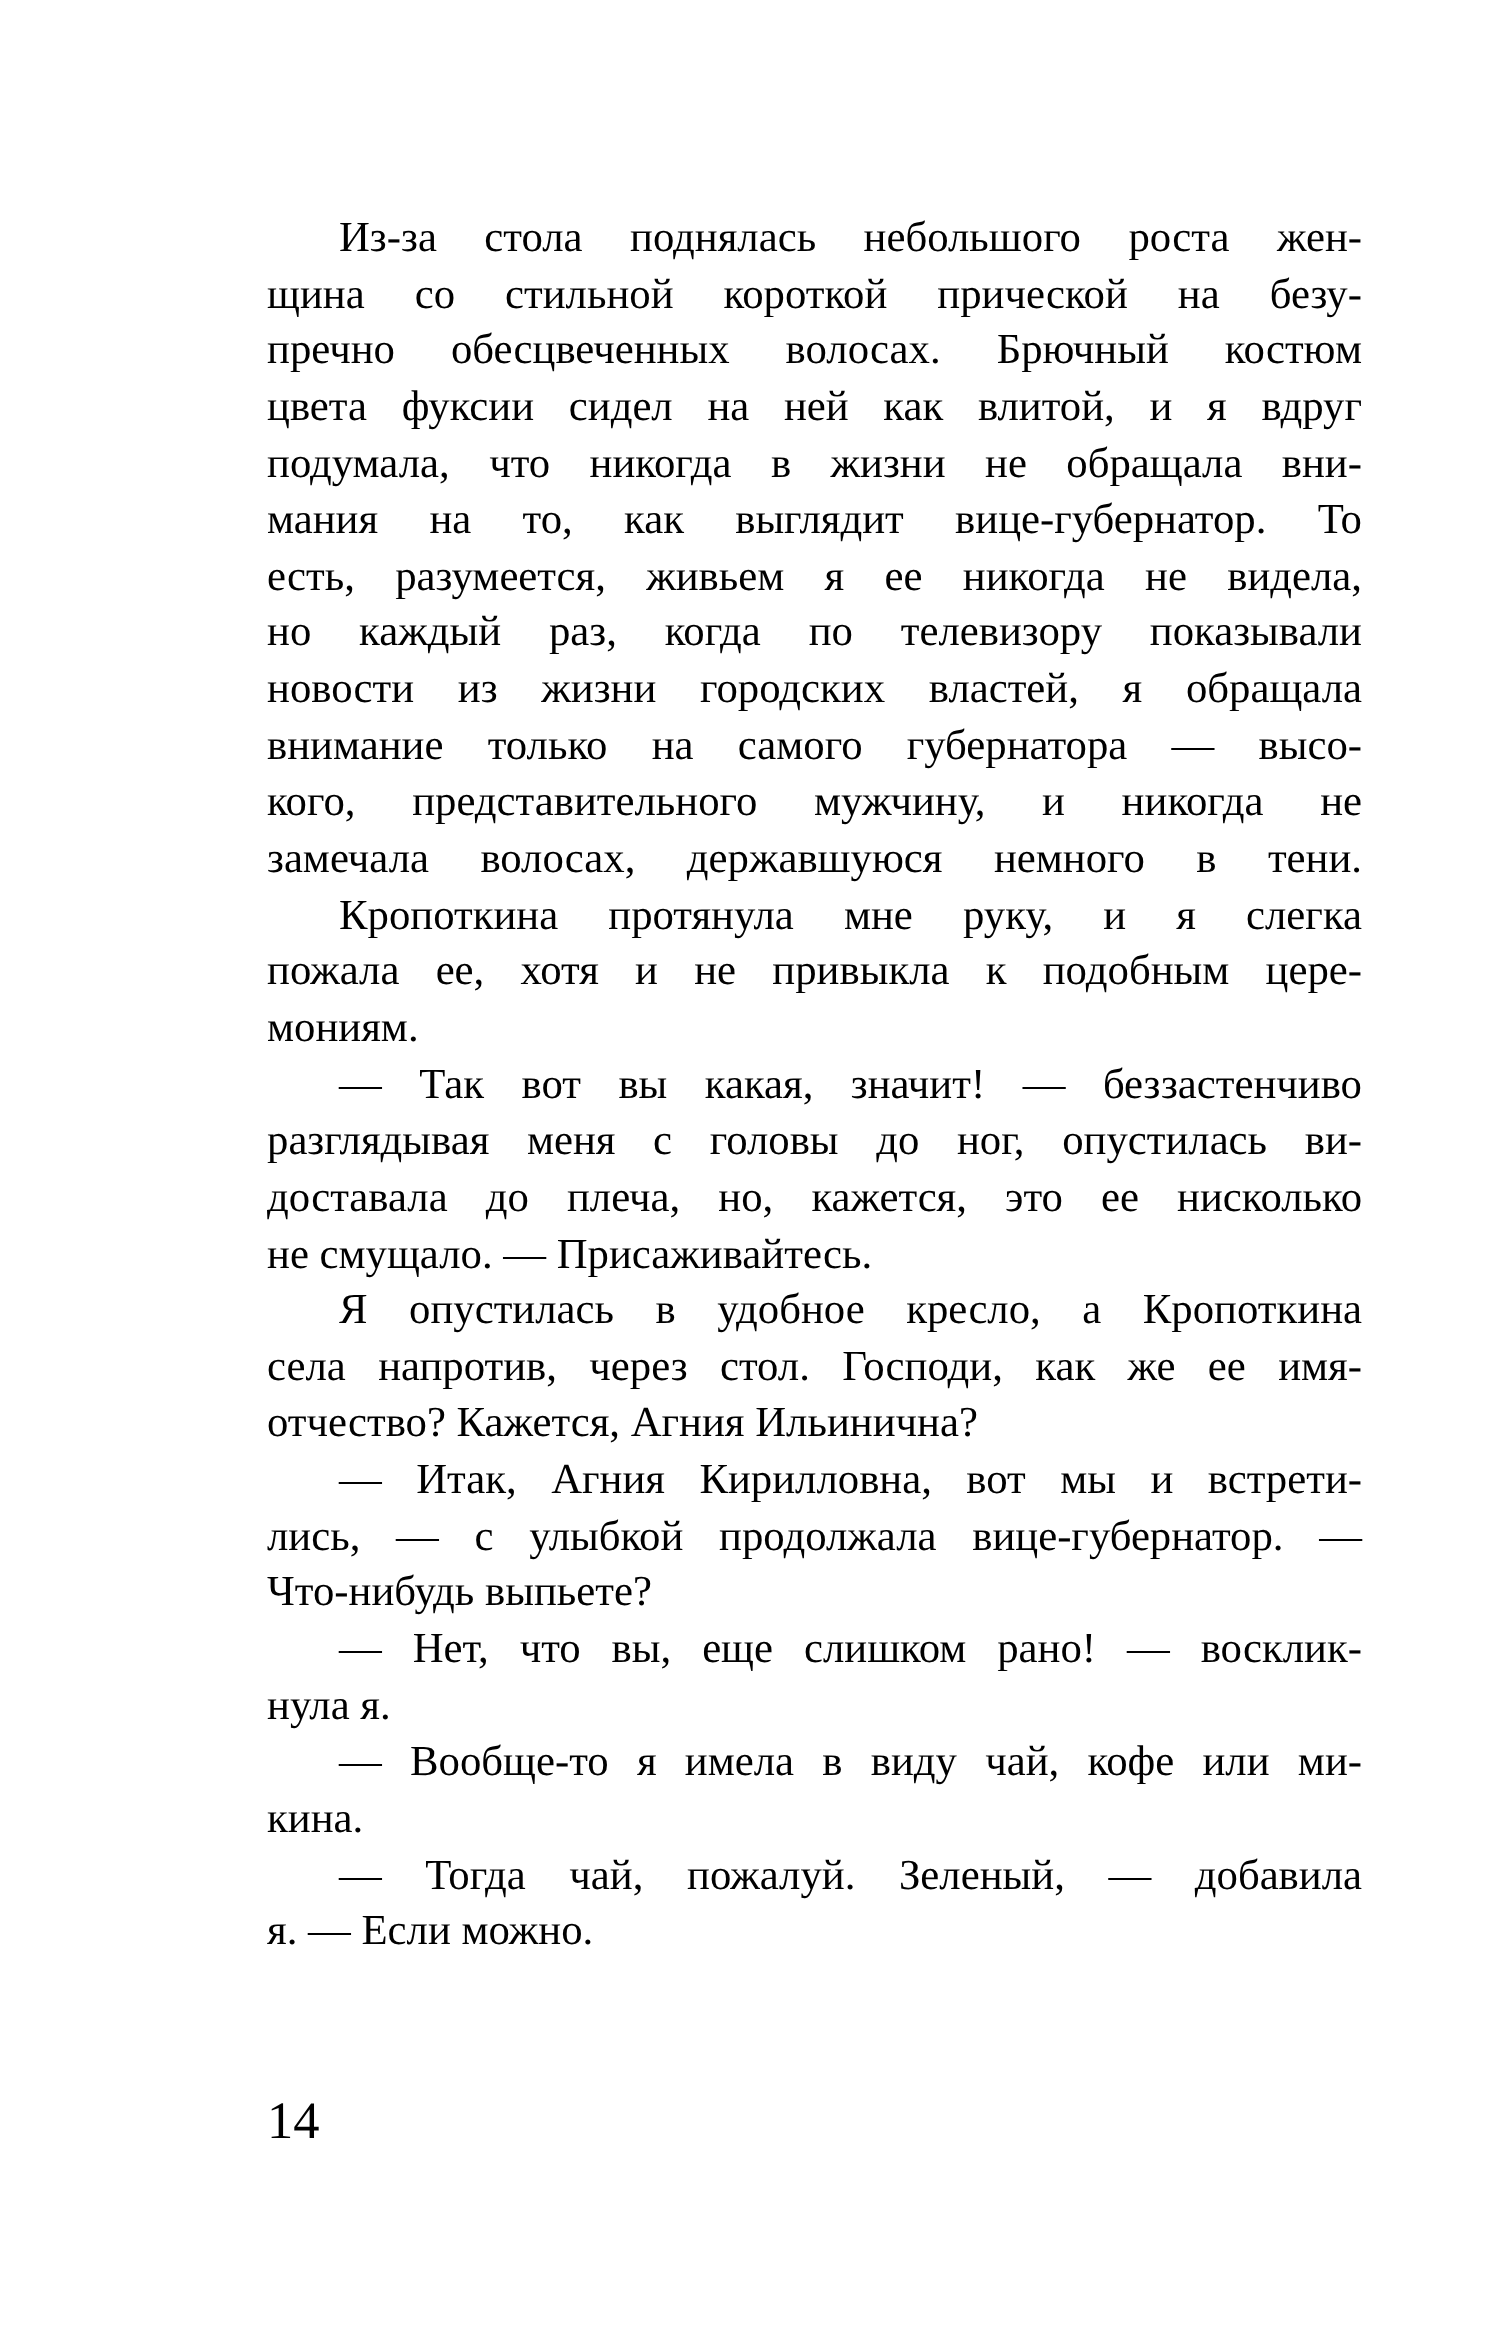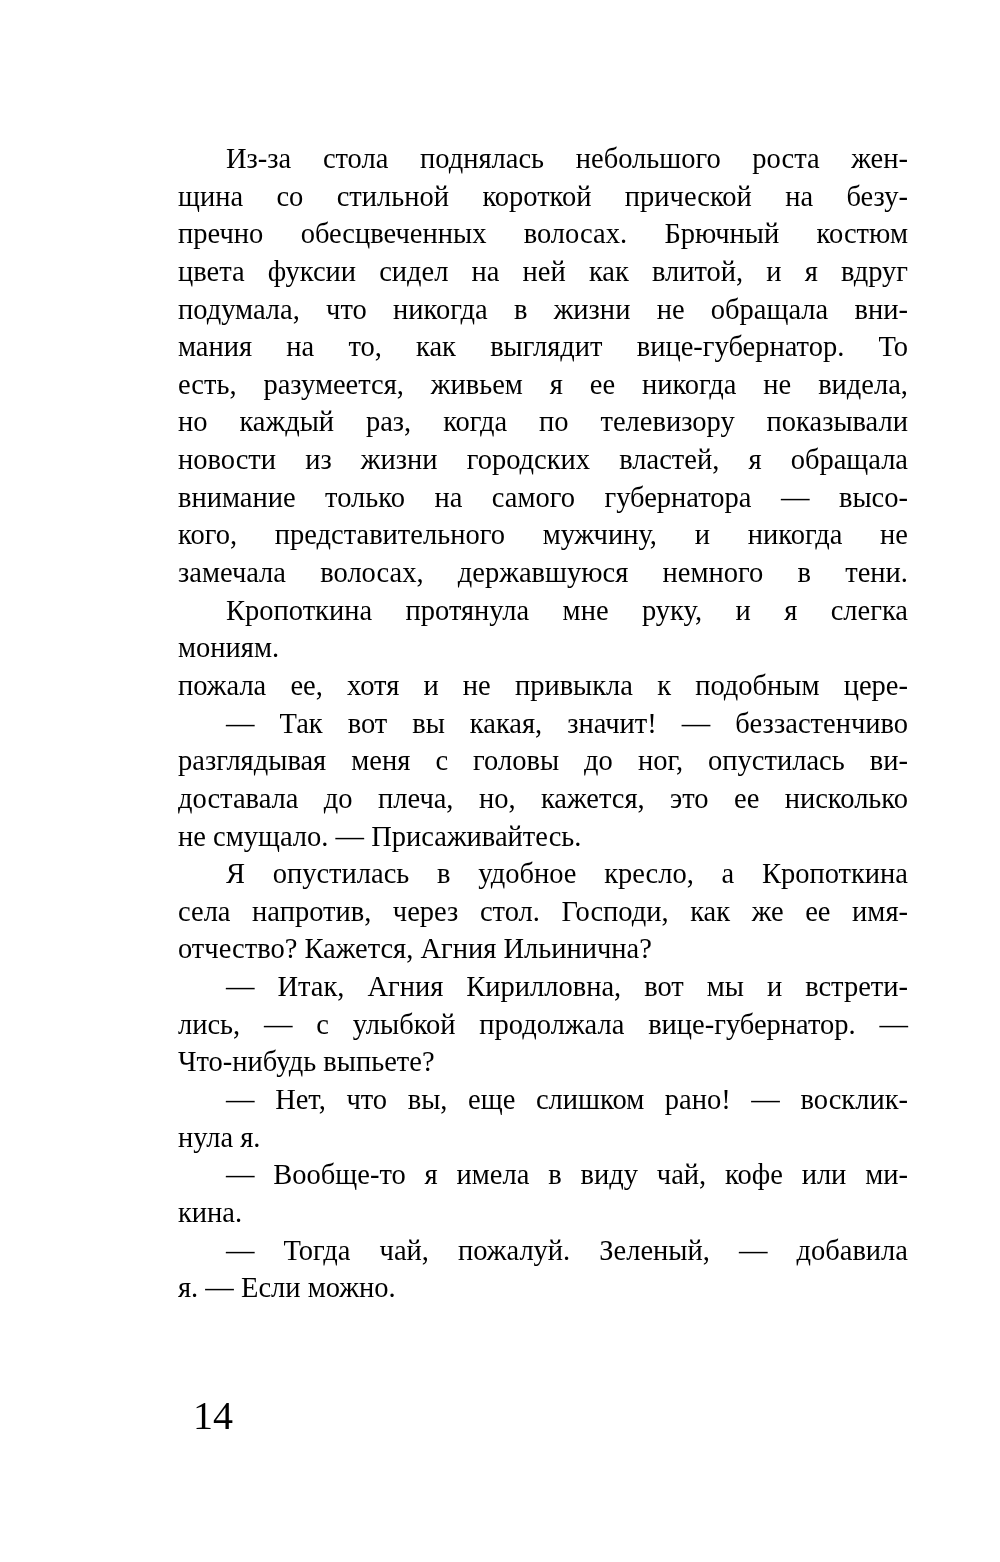--- a/index.html
+++ b/index.html
@@ -33,23 +33,23 @@
     white-space: normal;
   }
   .line.endline {
     text-align-last: left;
   }
   .line.indent {
     text-indent: 48px;
   }
   .page-number {
     position: absolute;
-    left: 181px;
+    left: 166px;
     top: 1396px;
-    font-size: 40px;
+    font-size: 35px;
     line-height: 1;
   }
 </style>
 </head>
 <body>
 
 <div class="page">
   <div class="text-block">
 
     <div>
@@ -62,22 +62,22 @@
       <div class="line">есть, разумеется, живьем я ее никогда не видела,</div>
       <div class="line">но каждый раз, когда по телевизору показывали</div>
       <div class="line">новости из жизни городских властей, я обращала</div>
       <div class="line">внимание только на самого губернатора — высо-</div>
       <div class="line">кого, представительного мужчину, и никогда не</div>
       <div class="line">замечала волосах, державшуюся немного в тени.</div>
     </div>
 
     <div>
       <div class="line indent">Кропоткина протянула мне руку, и я слегка</div>
+      <div class="line">пожала ее, хотя и не привыкла к подобным цере-</div>
       <div class="line endline">мониям.</div>
-      <div class="line">пожала ее, хотя и не привыкла к подобным цере-</div>
     </div>
 
     <div>
       <div class="line indent">— Так вот вы какая, значит! — беззастенчиво</div>
       <div class="line">разглядывая меня с головы до ног, опустилась ви-</div>
       <div class="line">доставала до плеча, но, кажется, это ее нисколько</div>
       <div class="line endline">не смущало. — Присаживайтесь.</div>
     </div>
 
     <div>

